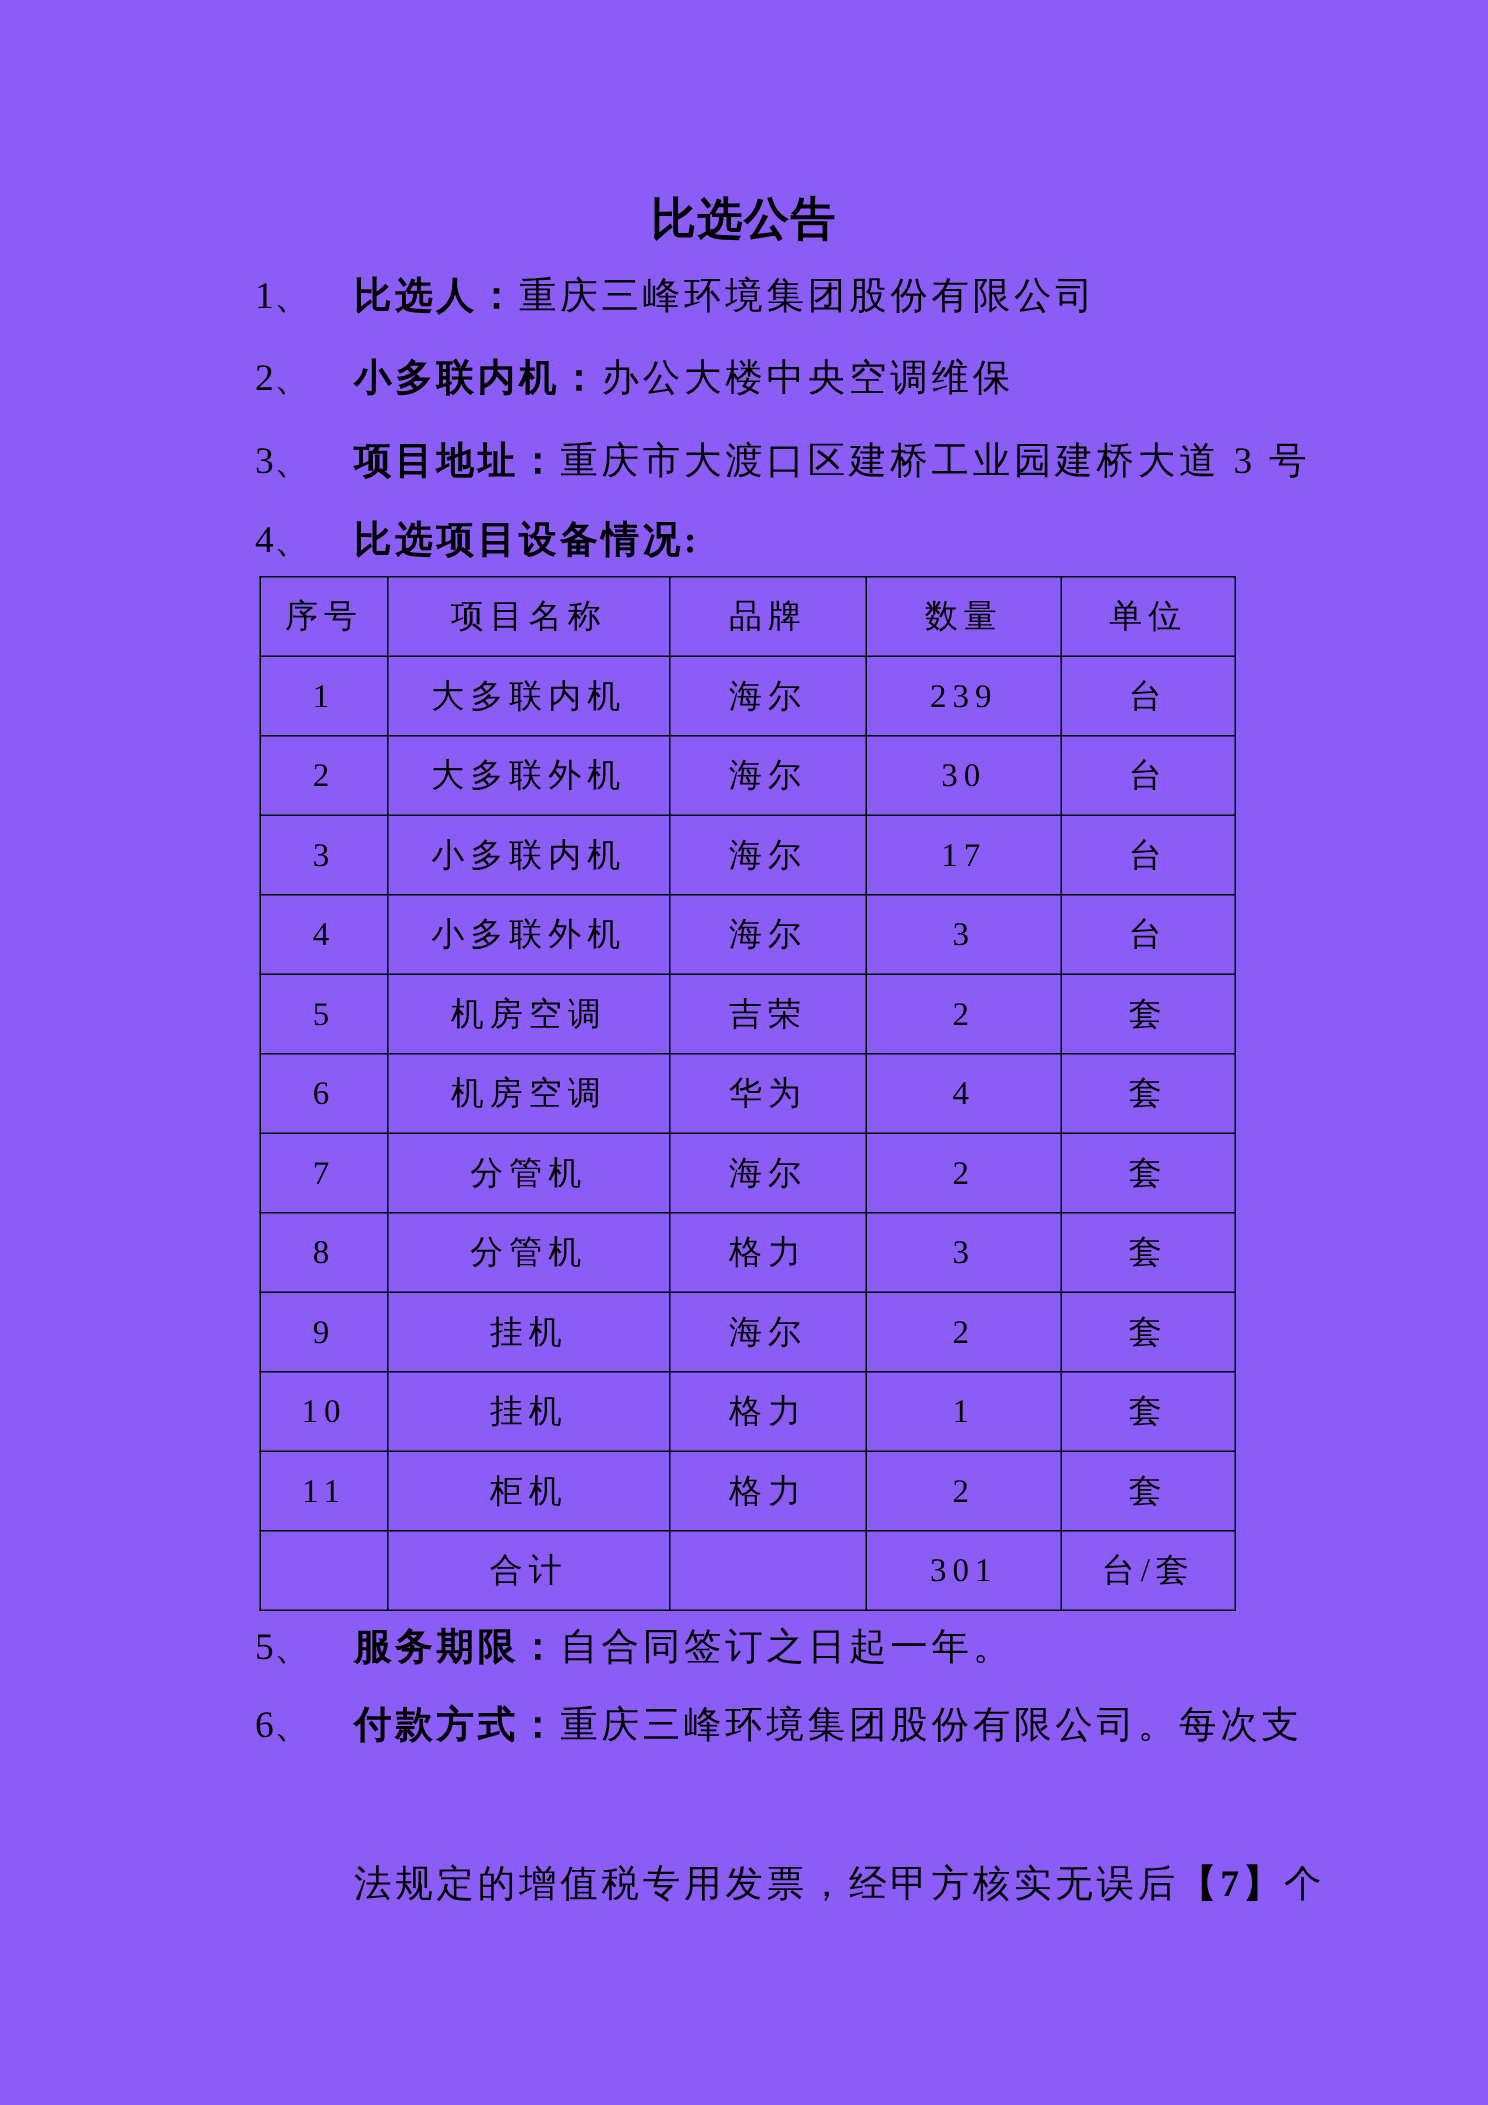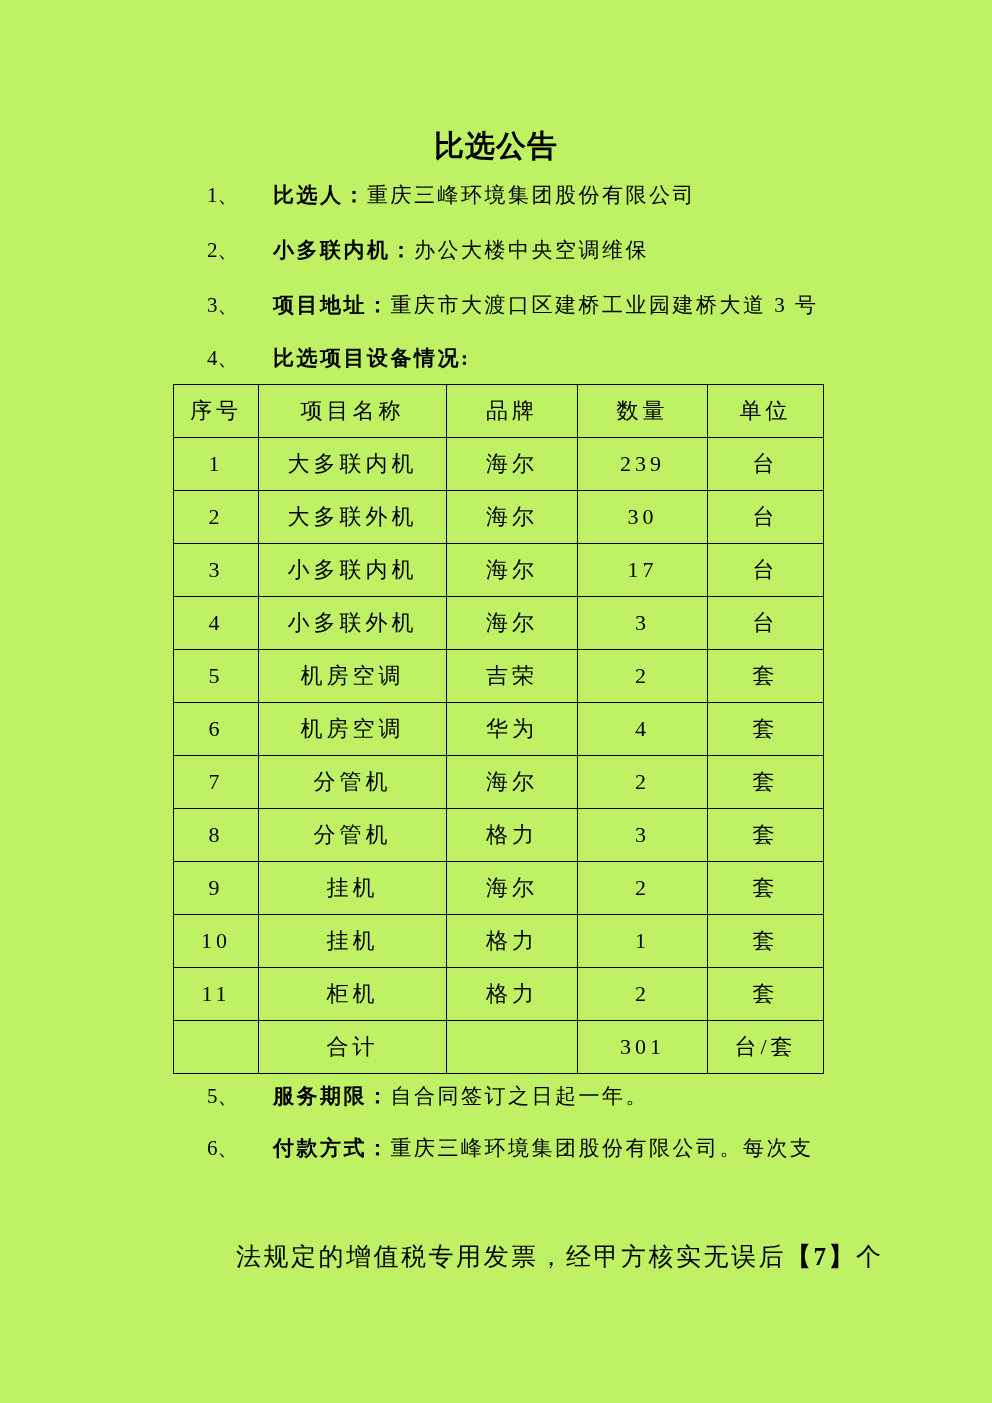--- a/index.html
+++ b/index.html
@@ -1,43 +1,42 @@
 <!DOCTYPE html>
 <html><head>
 <meta charset="utf-8">
 <style>
   html, body { margin: 0; padding: 0; background: #ffffff; }
   .page {
     position: relative;
     width: 992px;
     height: 1403px;
-    background: #bef264;
+    background: #8b5cf6;
     color: #000000;
     font-family: "Liberation Serif", serif;
     overflow: hidden;
   }
   .title {
     position: absolute;
     top: 126px;
     left: 0;
     width: 100%;
     text-align: center;
     font-size: 30px;
     font-weight: 700;
     letter-spacing: 1px;
     margin: 0;
   }
   .item {
     position: absolute;
     left: 170px;
-    font-size: 21px;
+    font-size: 25px;
     letter-spacing: 2.5px;
     white-space: nowrap;
     line-height: 1.2;
-    margin-left: 37px;
   }
   .item .num {
     display: inline-block;
     width: 66px;
     letter-spacing: 0;
   }
   .label { font-weight: 700; }
   .cont-line {
     position: absolute;
     left: 236px;

